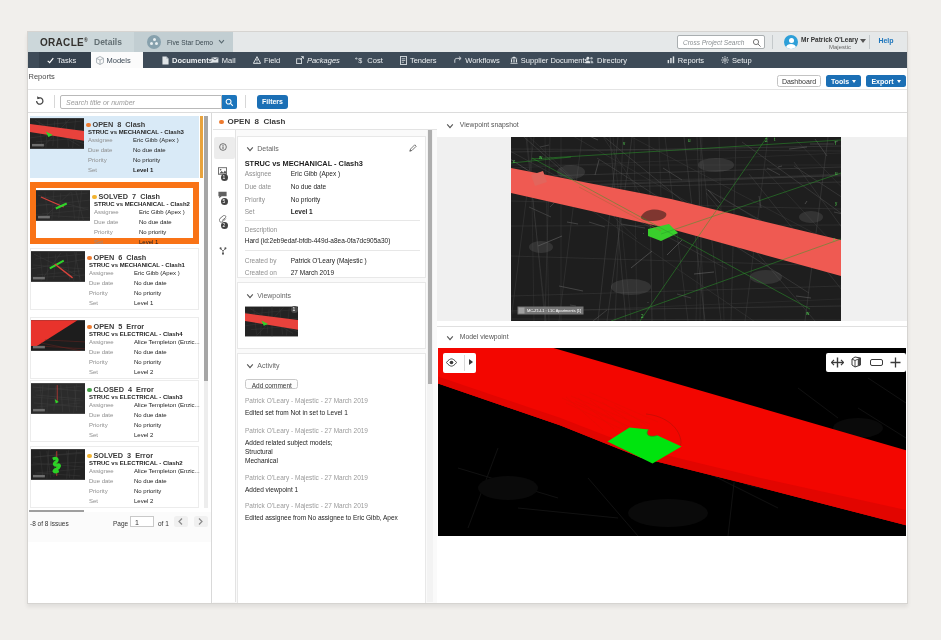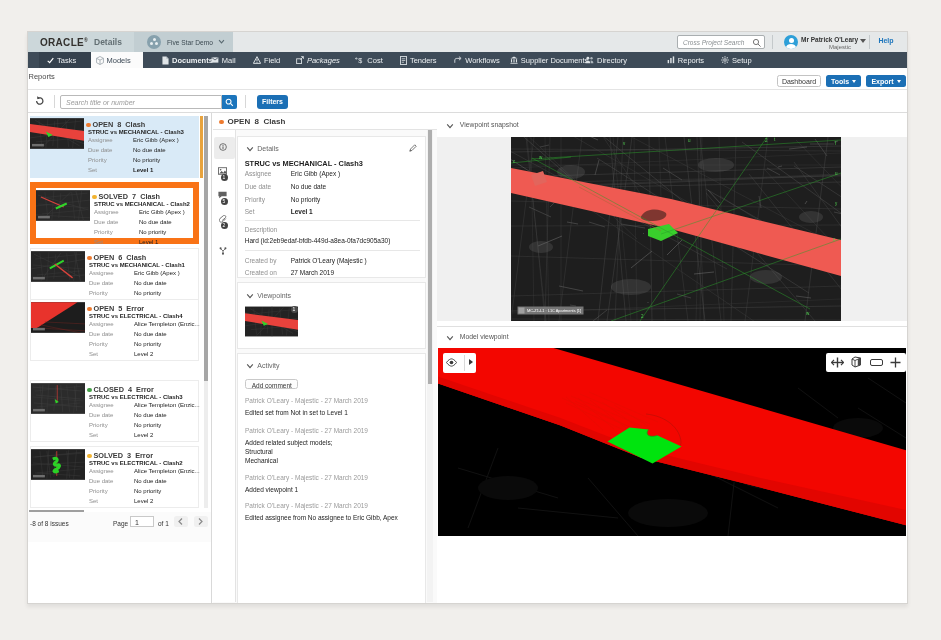--- a/index.html
+++ b/index.html
@@ -290,21 +290,21 @@
             <path d="M24 13 L42 27" stroke="#d8433c" stroke-width="1.4"></path>
             <rect x="2" y="26" width="12" height="2.5" fill="#6e6e6e"></rect>
           </svg>
         <div class="st"><span class="dot d-open"></span>OPEN&nbsp;&nbsp;6&nbsp;&nbsp;Clash</div>
         <div class="ti">STRUC vs MECHANICAL - Clash1</div>
         <div class="fr" style="top:21px;">Assignee<b>Eric Gibb (Apex )</b></div>
         <div class="fr" style="top:31px;">Due date<b>No due date</b></div>
         <div class="fr" style="top:41px;">Priority<b>No priority</b></div>
         <div class="fr" style="top:51px;">Set<b>Level 1</b></div>
       </div>
-      <div class="card" style="top:186px; border:1px solid #ececec;">
+      <div class="card" style="top:204px; border:1px solid #ececec;">
         <svg class="th" viewBox="0 0 55 31">
             <rect width="55" height="31" fill="#1d1d1d"></rect>
             <path d="M0 0 H47 L6 26 H0 Z" fill="#e8332c"></path>
             <g stroke="#6e2420" stroke-width="0.5" fill="none">
               <path d="M6 26 L55 29 M10 23 L50 31 M14 20 L55 22"></path>
             </g>
             <rect x="2" y="26" width="12" height="2.5" fill="#6e6e6e"></rect>
           </svg>
         <div class="st"><span class="dot d-open"></span>OPEN&nbsp;&nbsp;5&nbsp;&nbsp;Error</div>
         <div class="ti">STRUC vs ELECTRICAL - Clash4</div>

